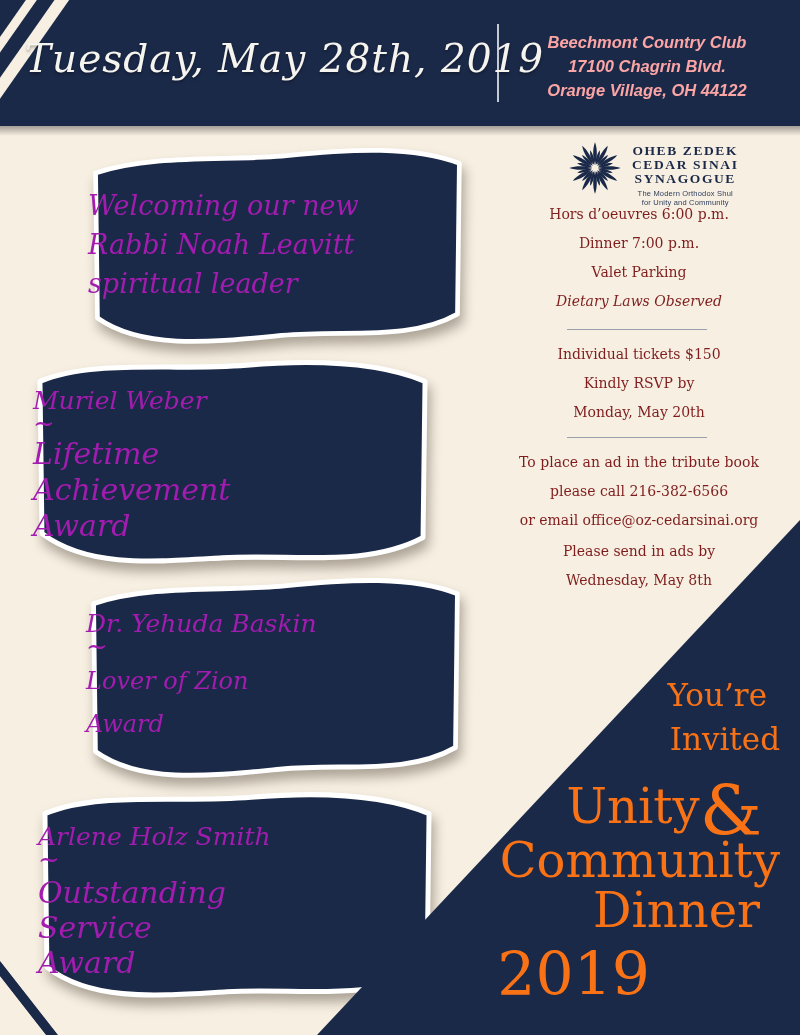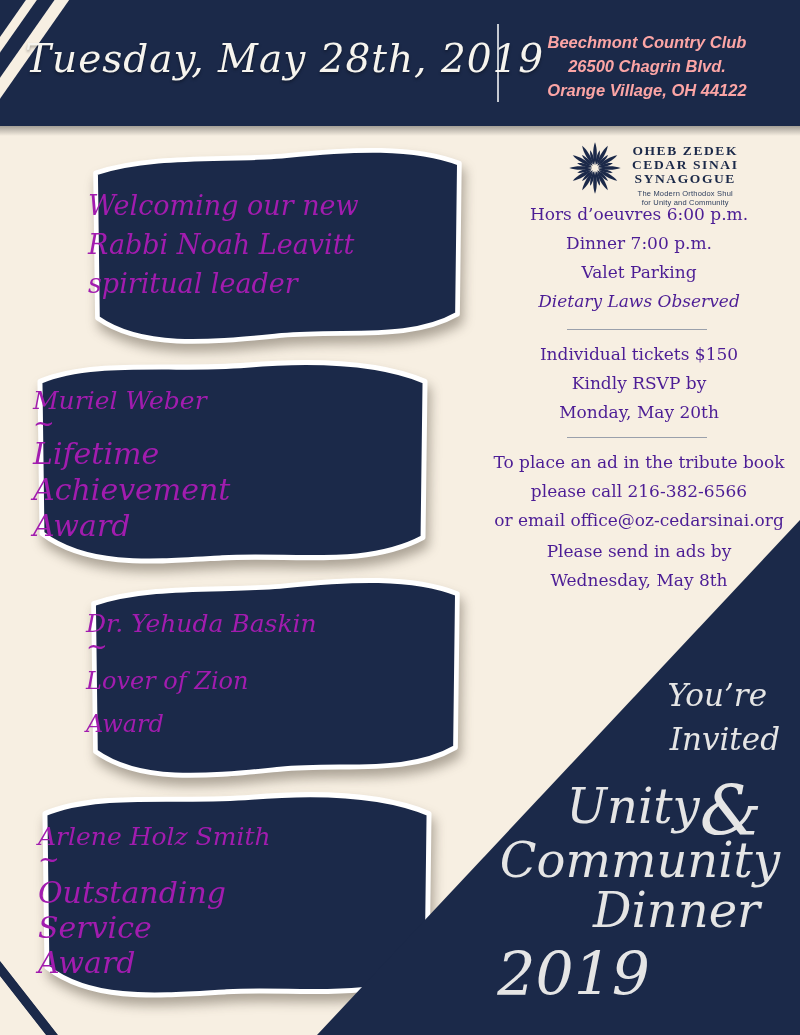--- a/index.html
+++ b/index.html
@@ -45,21 +45,21 @@
     font-family:"Liberation Serif",serif;font-weight:bold;
     font-size:13.5px;line-height:14px;letter-spacing:1.6px;white-space:nowrap;
   }
   .logo-tagline{
     font-family:"Liberation Sans",sans-serif;font-size:7.5px;line-height:9px;
     margin-top:3px;color:#30405f;letter-spacing:.2px;
   }
   
   .info{
     position:absolute;left:488px;width:302px;text-align:center;
-    color:#4c1d95;font-size:17px;line-height:29px;
+    color:#7f1d1d;font-size:14px;line-height:29px;
   }
   .info .it{font-style:italic;}
   .g1{top:200px;} .g2{top:340px;} .g3{top:448px;} .g4{top:537px;}
   .rule{position:absolute;left:567px;width:140px;height:1px;background:#9aa0ab;}
   .rule1{top:329px;} .rule2{top:437px;}
   
   .flag{position:absolute;}
   .flag svg{position:absolute;left:0;top:0;width:100%;height:100%;
     filter:drop-shadow(3px 8px 6px rgba(80,70,58,.45));}
   .flag-text{
@@ -78,42 +78,42 @@
   .flag3 .flag-text{top:36px;}
   .flag3 .f-lines{font-size:24px;line-height:43px;margin-top:4px;}
   .flag4 .flag-text{top:36px;}
   .flag4 .f-lines{font-size:30px;line-height:35px;margin-top:6px;}
   
   .triangle{
     position:absolute;left:317px;top:520px;width:483px;height:515px;
     background:#1b2949;
     clip-path:polygon(100% 0,100% 100%,0 100%);
   }
-  .tri-line{position:absolute;color:#e5e5e5;font-style:italic;white-space:nowrap;line-height:1;}
+  .tri-line{position:absolute;color:#f97316;white-space:nowrap;line-height:1;}
   .tl-youre{top:160px;right:33px;font-size:31px;}
   .tl-invited{top:204px;right:20px;font-size:31px;}
   .tl-unity{top:262px;right:38px;font-size:48px;}
   .tl-amp{font-size:70px;line-height:0;vertical-align:-12px;}
   .tl-community{top:316px;right:20px;font-size:48px;}
   .tl-dinner{top:366px;right:40px;font-size:48px;}
   .tl-year{top:424px;right:150px;font-size:60px;}
 </style>
 </head>
 <body>
 
 <div class="poster">
 
   <div class="header">
     <div class="corner-stripe stripe-tl-1"></div>
     <div class="corner-stripe stripe-tl-2"></div>
     <div class="event-date">Tuesday, May 28th, 2019</div>
     <div class="header-divider"></div>
     <div class="venue">
       <div>Beechmont Country Club</div>
-      <div>26500 Chagrin Blvd.</div>
+      <div>17100 Chagrin Blvd.</div>
       <div>Orange Village, OH 44122</div>
     </div>
   </div>
   <div class="header-shadow"></div>
 
   <div class="logo">
     <svg width="56" height="56" viewBox="-30 -30 60 60">
       <g fill="#1b2949">
         <g id="p0">
           <path d="M0,-4.5 C2.6,-10 2.6,-21 0,-27.5 C-2.6,-21 -2.6,-10 0,-4.5 Z"></path>

